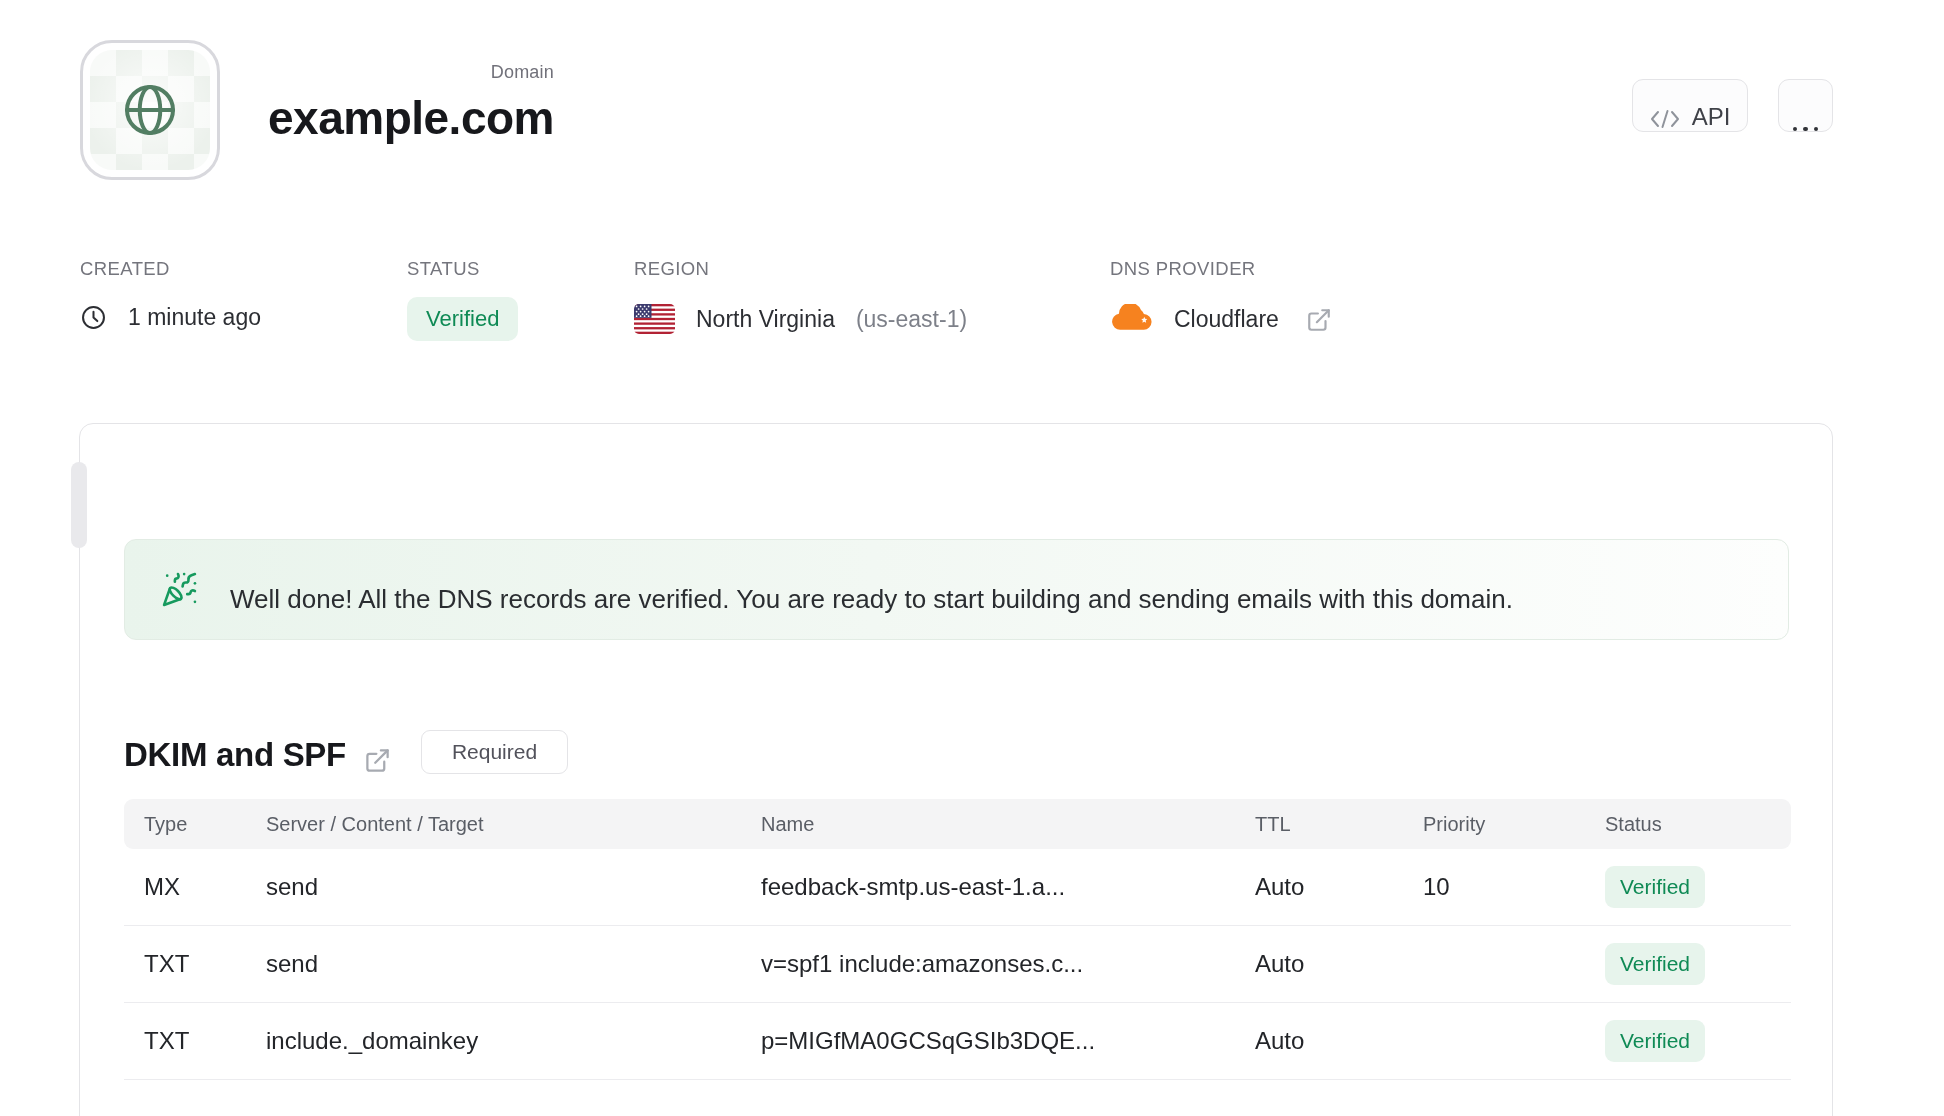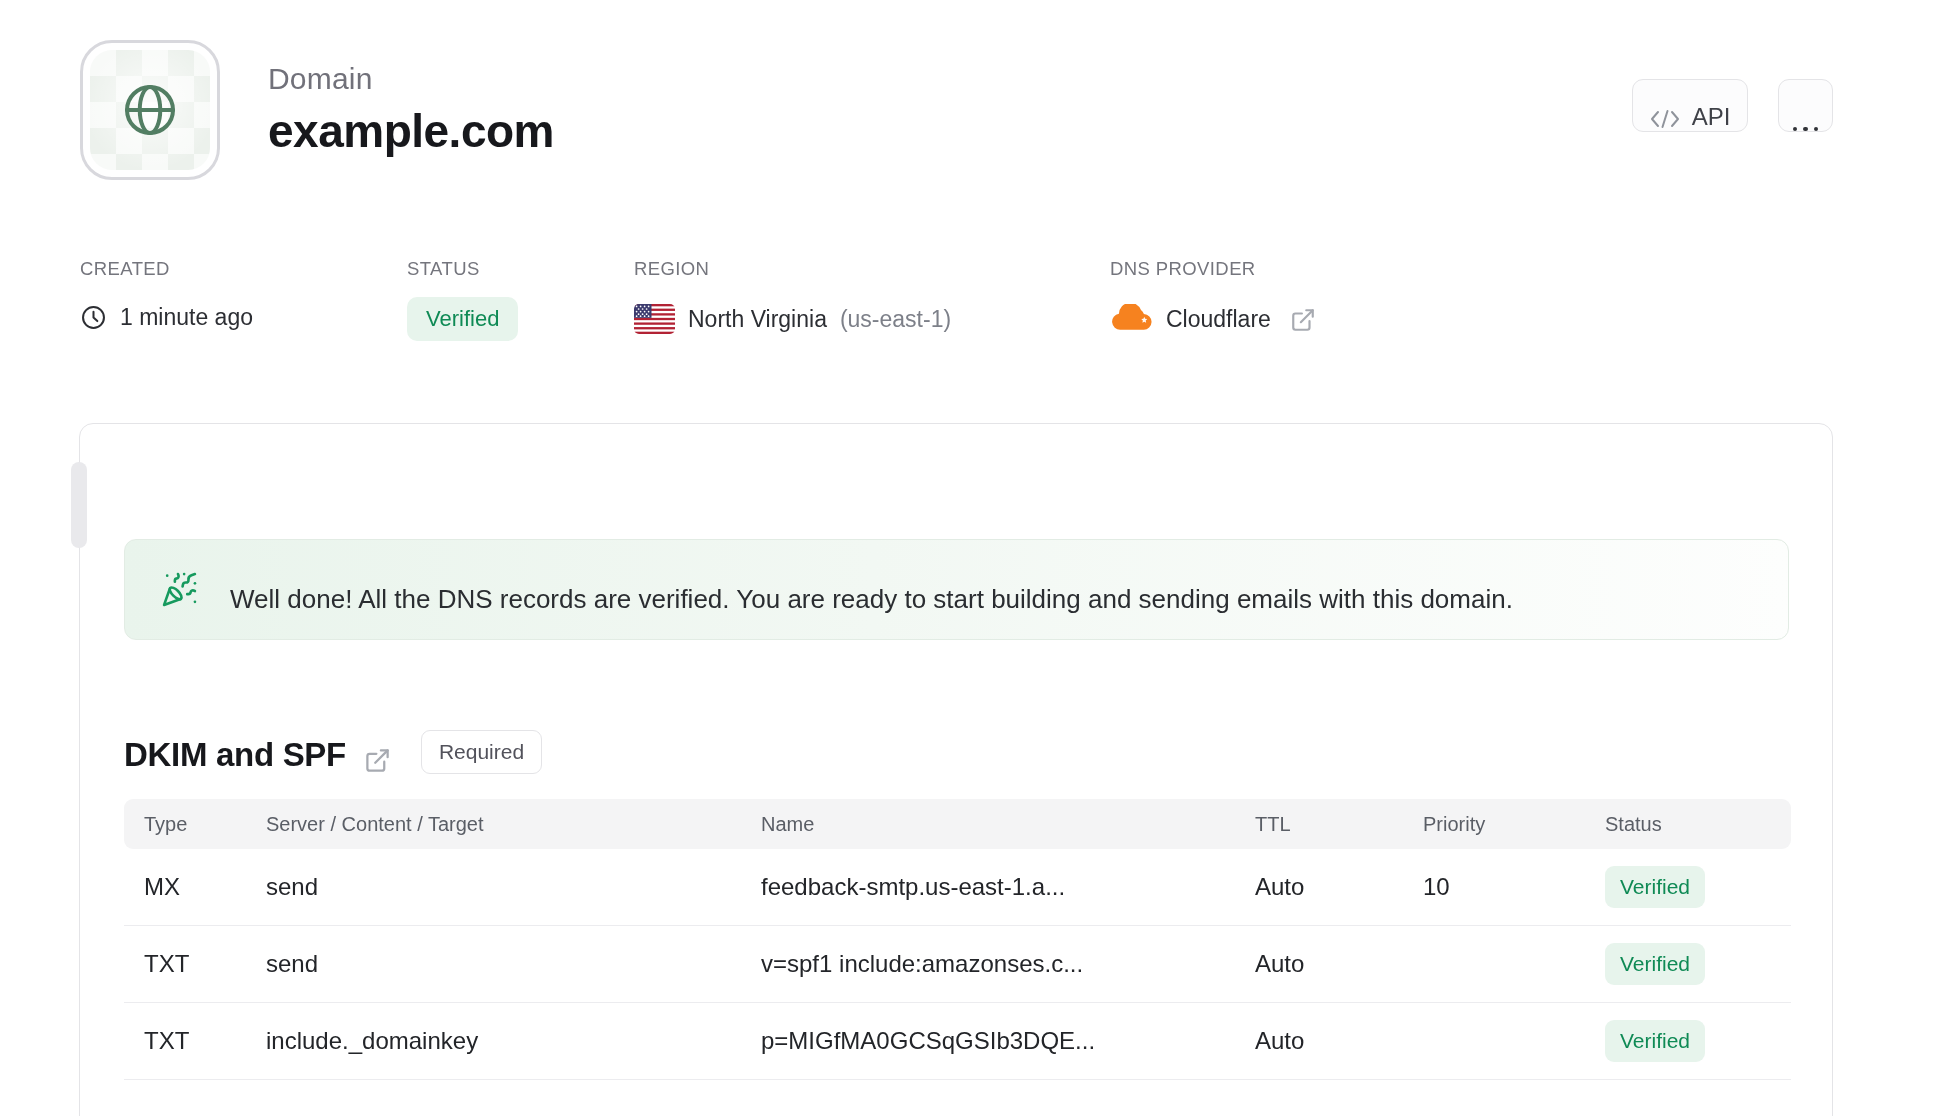--- a/index.html
+++ b/index.html
@@ -9,36 +9,36 @@
   
   .app-tile { position:absolute; left:80px; top:40px; width:140px; height:140px;
               border:3px solid #d8d8dd; border-radius:32px; background:#ffffff; padding:7px; }
   .app-tile-inner { width:100%; height:100%; border-radius:22px; overflow:hidden;
       background-image:
         radial-gradient(circle at 50% 45%, rgba(255,255,255,.78) 0%, rgba(255,255,255,0) 75%),
         conic-gradient(#ecf1ec 25%, #f8faf8 0 50%, #ecf1ec 0 75%, #f8faf8 0);
       background-size:100% 100%, 52px 52px;
       display:flex; align-items:center; justify-content:center; }
   .header-text { position:absolute; left:268px; top:62px; }
-  .header-label { font-size:30px; color:#71717a; font-weight:500; letter-spacing:.2px; }
+  .header-label { font-size:18px; color:#71717a; font-weight:500; letter-spacing:.2px;text-align:right; }
   .header-title { font-size:46px; font-weight:700; color:#17181c; margin-top:8px; letter-spacing:-.5px; }
   .header-actions { position:absolute; top:79px; left:1632px; display:flex; gap:30px; }
   .btn { display:flex; align-items:flex-end; justify-content:center; gap:12px;
          height:53px; border:1.5px solid #e4e4e7; border-radius:11px; background:#fcfcfd;
          font-size:24px; color:#3f4148; cursor:pointer; }
   .btn-api { width:116px; }
   .btn-more { width:55px; }
   .dots { display:flex; gap:6px; align-items:center; }
   .dots i { width:4.5px; height:4.5px; border-radius:50%; background:#313338; display:block; }
 
   
   .meta { position:absolute; top:258px; left:0; width:100%; }
   .meta-col { position:absolute; top:0; }
   .meta-label { font-size:18.5px; color:#74757d; letter-spacing:.4px; }
-  .meta-value { margin-top:24px; display:flex; align-items:center; gap:13px;
+  .meta-value { margin-top:24px; display:flex; align-items:center; gap:21px;
                 font-size:23px; color:#2c2e33; }
   .muted { color:#7d8089; }
   .badge-green { display:inline-block; background:#e7f4ec; color:#0f8a55;
                  font-size:22px; padding:9px 19px; border-radius:10px; }
 
   
   .card { position:absolute; left:79px; top:423px; width:1754px; height:780px;
           border:1.5px solid #e4e4e7; border-radius:14px; background:#ffffff;
           padding:55px 43px 0 44px; }
   .card-notch { position:absolute; left:-9px; top:38px; width:16px; height:86px;
@@ -46,21 +46,21 @@
   .card-title { font-size:36px; font-weight:700; color:#17181c; letter-spacing:-.3px; line-height:38px; }
 
   .banner { margin-top:60px; height:101px; border:1px solid #e2ece4; border-radius:12px;
             background:linear-gradient(90deg,#e9f4ec 0%,#f2f8f3 45%,#fdfefd 100%);
             display:flex; align-items:center; padding:0 36px; gap:32px; }
   .banner-text { font-size:26px; color:#2a2d31;margin-top:20px; }
 
   .section-head { margin-top:90px; display:flex; align-items:flex-end; gap:18px; }
   .section-title { font-size:33px; font-weight:700; color:#17181c; letter-spacing:-.3px; }
   .badge-outline { font-size:21px; color:#52525b; border:1.5px solid #e4e4e7;
-                   border-radius:9px; padding:9px 17px; margin-left:12px; background:#fff; }
+                   border-radius:9px; padding:9px 30px; margin-left:12px; background:#fff; }
 
   
   .table { margin-top:25px; width:1667px; }
   .tr { display:grid; grid-template-columns:142px 495px 494px 168px 182px 186px;
         align-items:center; }
   .thead { background:#f4f4f5; border-radius:9px; height:50px;
            font-size:20px; color:#5a5e66; font-weight:500; }
   .thead .td:first-child, .trow .td:first-child { padding-left:20px; }
   .trow { height:77px; border-bottom:1.5px solid #ececef; font-size:24px; color:#232529; }
   .badge-sm { display:inline-block; background:#e7f4ec; color:#0f8a55;

